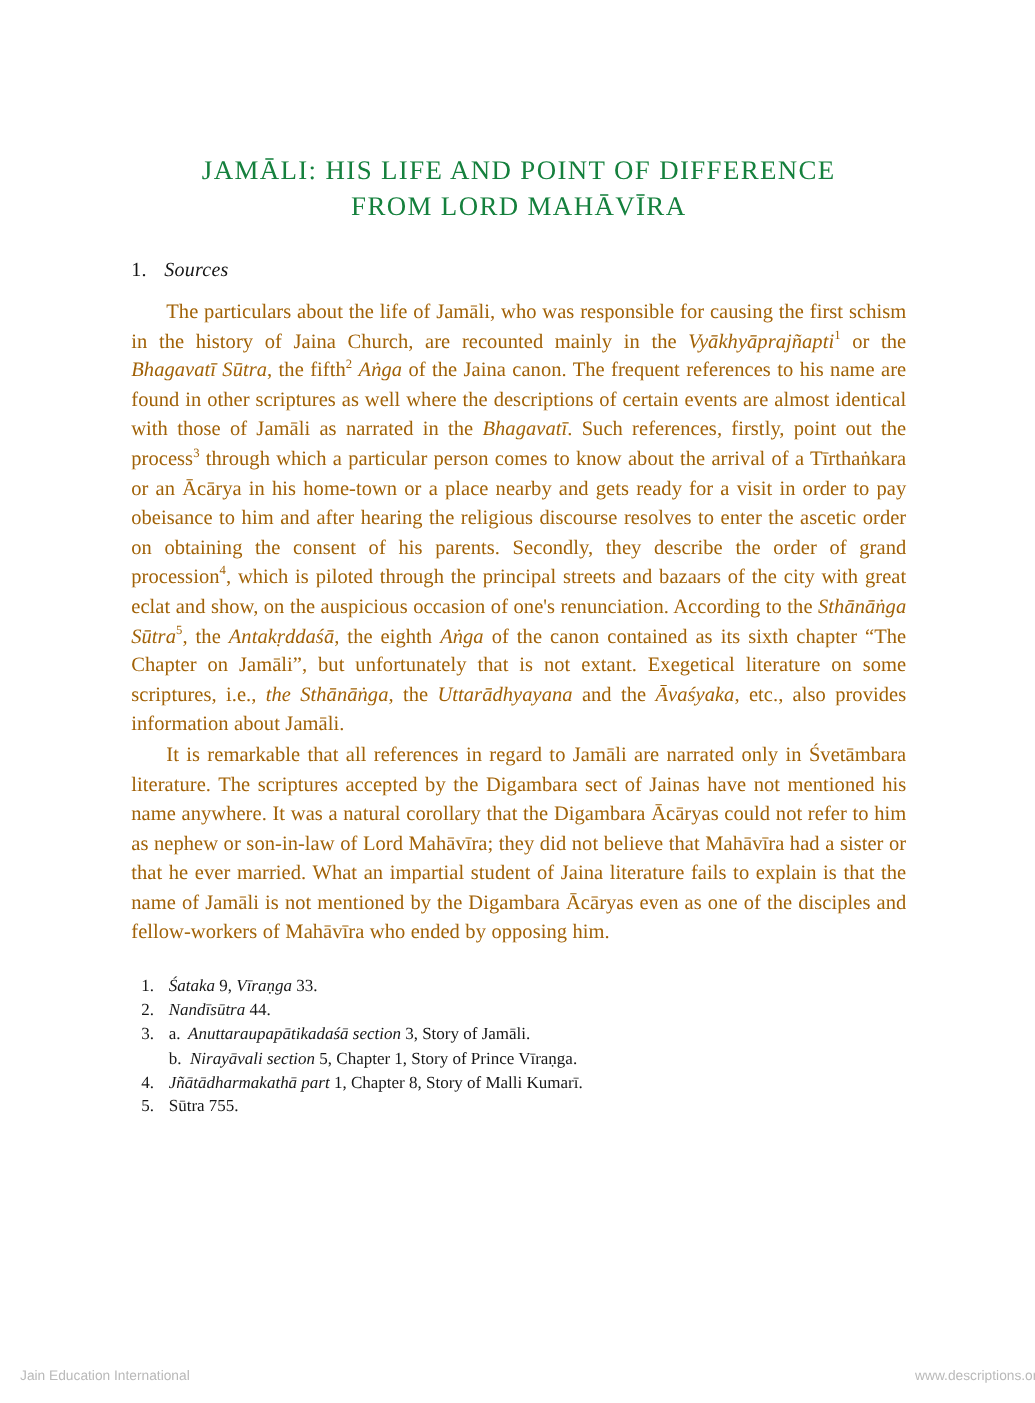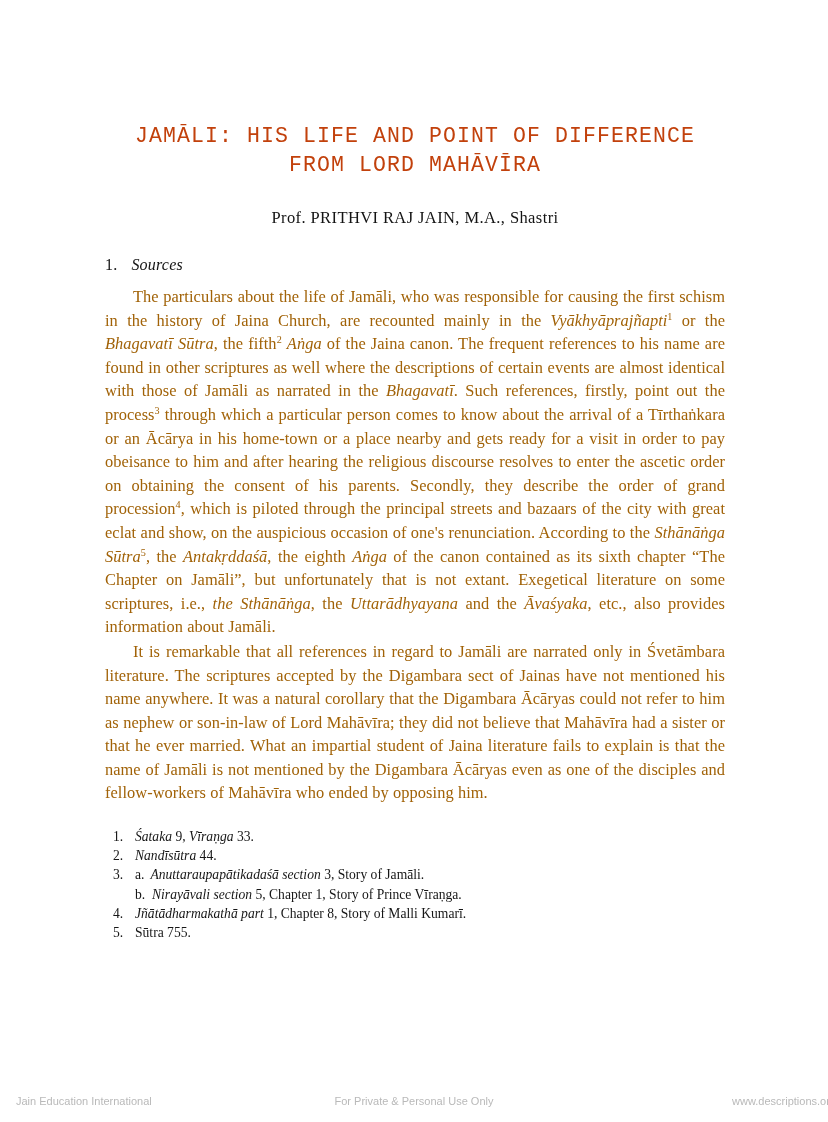--- a/index.html
+++ b/index.html
@@ -25,23 +25,22 @@
 
   
   .title-block {
     margin-top: 122px;
     text-align: center;
   }
   .title-line {
     font-size: 21.5px;
     letter-spacing: 1.1px;
     line-height: 29px;
-    color: #c2410c;
+    color: #15803d;
     white-space: nowrap;
-    font-family: Liberation Mono, monospace;
   }
   .byline {
     margin-top: 28px;
     text-align: center;
     font-size: 16.5px;
     letter-spacing: 0.4px;
     color: #141414;
   }
 
   
@@ -140,21 +139,20 @@
 
 <div class="page">
 
   <div class="content">
 
     <div class="title-block">
       <div class="title-line">JAMĀLI: HIS LIFE AND POINT OF DIFFERENCE</div>
       <div class="title-line">FROM LORD MAHĀVĪRA</div>
     </div>
 
-    <div class="byline">Prof. PRITHVI RAJ JAIN, M.A., Shastri</div>
 
     <div class="section-head">
       <span class="section-num">1.</span><span class="section-title">Sources</span>
     </div>
 
     <p class="body first"><span class="indent"></span><span>The particulars about the life of Jamāli, who was responsible for causing the first schism in the history of Jaina Church, are recounted mainly in the </span><i>Vyākhyāprajñapti</i><sup>1</sup><span> or the </span><i>Bhagavatī Sūtra</i><span>, the fifth</span><sup>2</sup><span> </span><i>Aṅga</i><span> of the Jaina canon. The frequent references to his name are found in other scriptures as well where the descriptions of certain events are almost identical with those of Jamāli as narrated in the </span><i>Bhagavatī</i><span>.  Such references, firstly, point out the process</span><sup>3</sup><span> through which a particular person comes to know about the arrival of a Tīrthaṅkara or an Ācārya in his home-town or a place nearby and gets ready for a visit in order to pay obeisance to him and after hearing the religious discourse resolves to enter the ascetic order on obtaining the consent of his parents.  Secondly, they describe the order of grand procession</span><sup>4</sup><span>, which is piloted through the principal streets and bazaars of the city with great eclat and show, on the auspicious occasion of one's renunciation.  According to the </span><i>Sthānāṅga Sūtra</i><sup>5</sup><span>, the </span><i>Antakṛddaśā</i><span>, the eighth </span><i>Aṅga</i><span> of the canon contained as its sixth chapter “The Chapter on Jamāli”, but unfortunately that is not extant. Exegetical literature on some scriptures, i.e., </span><i>the Sthānāṅga</i><span>, the </span><i>Uttarādhyayana</i><span> and the </span><i>Āvaśyaka</i><span>, etc., also provides information about Jamāli.</span></p>
 
     <p class="body second"><span class="indent"></span><span>It is remarkable that all references in regard to Jamāli are narrated only in Śvetāmbara literature.  The scriptures accepted by the Digambara sect of Jainas have not mentioned his name anywhere. It was a natural corollary that the Digambara Ācāryas could not refer to him as nephew or son-in-law of Lord Mahāvīra; they did not believe that Mahāvīra had a sister or that he ever married.  What an impartial student of Jaina literature fails to explain is that the name of Jamāli is not mentioned by the Digambara Ācāryas even as one of the disciples and fellow-workers of Mahāvīra who ended by opposing him.</span></p>
 
     <div class="footnotes">
@@ -188,17 +186,16 @@
         <span class="fn-num">5.</span>
         <span class="fn-text"><span>Sūtra 755.</span></span>
       </div>
 
     </div>
 
   </div>
 
   <div class="footer-bar">
     <span class="footer-left">Jain Education International</span>
-    <span class="footer-center">For Private &amp; Personal Use Only</span>
     <span class="footer-right">www.descriptions.org</span>
   </div>
 
 </div>
 
 </body></html>

